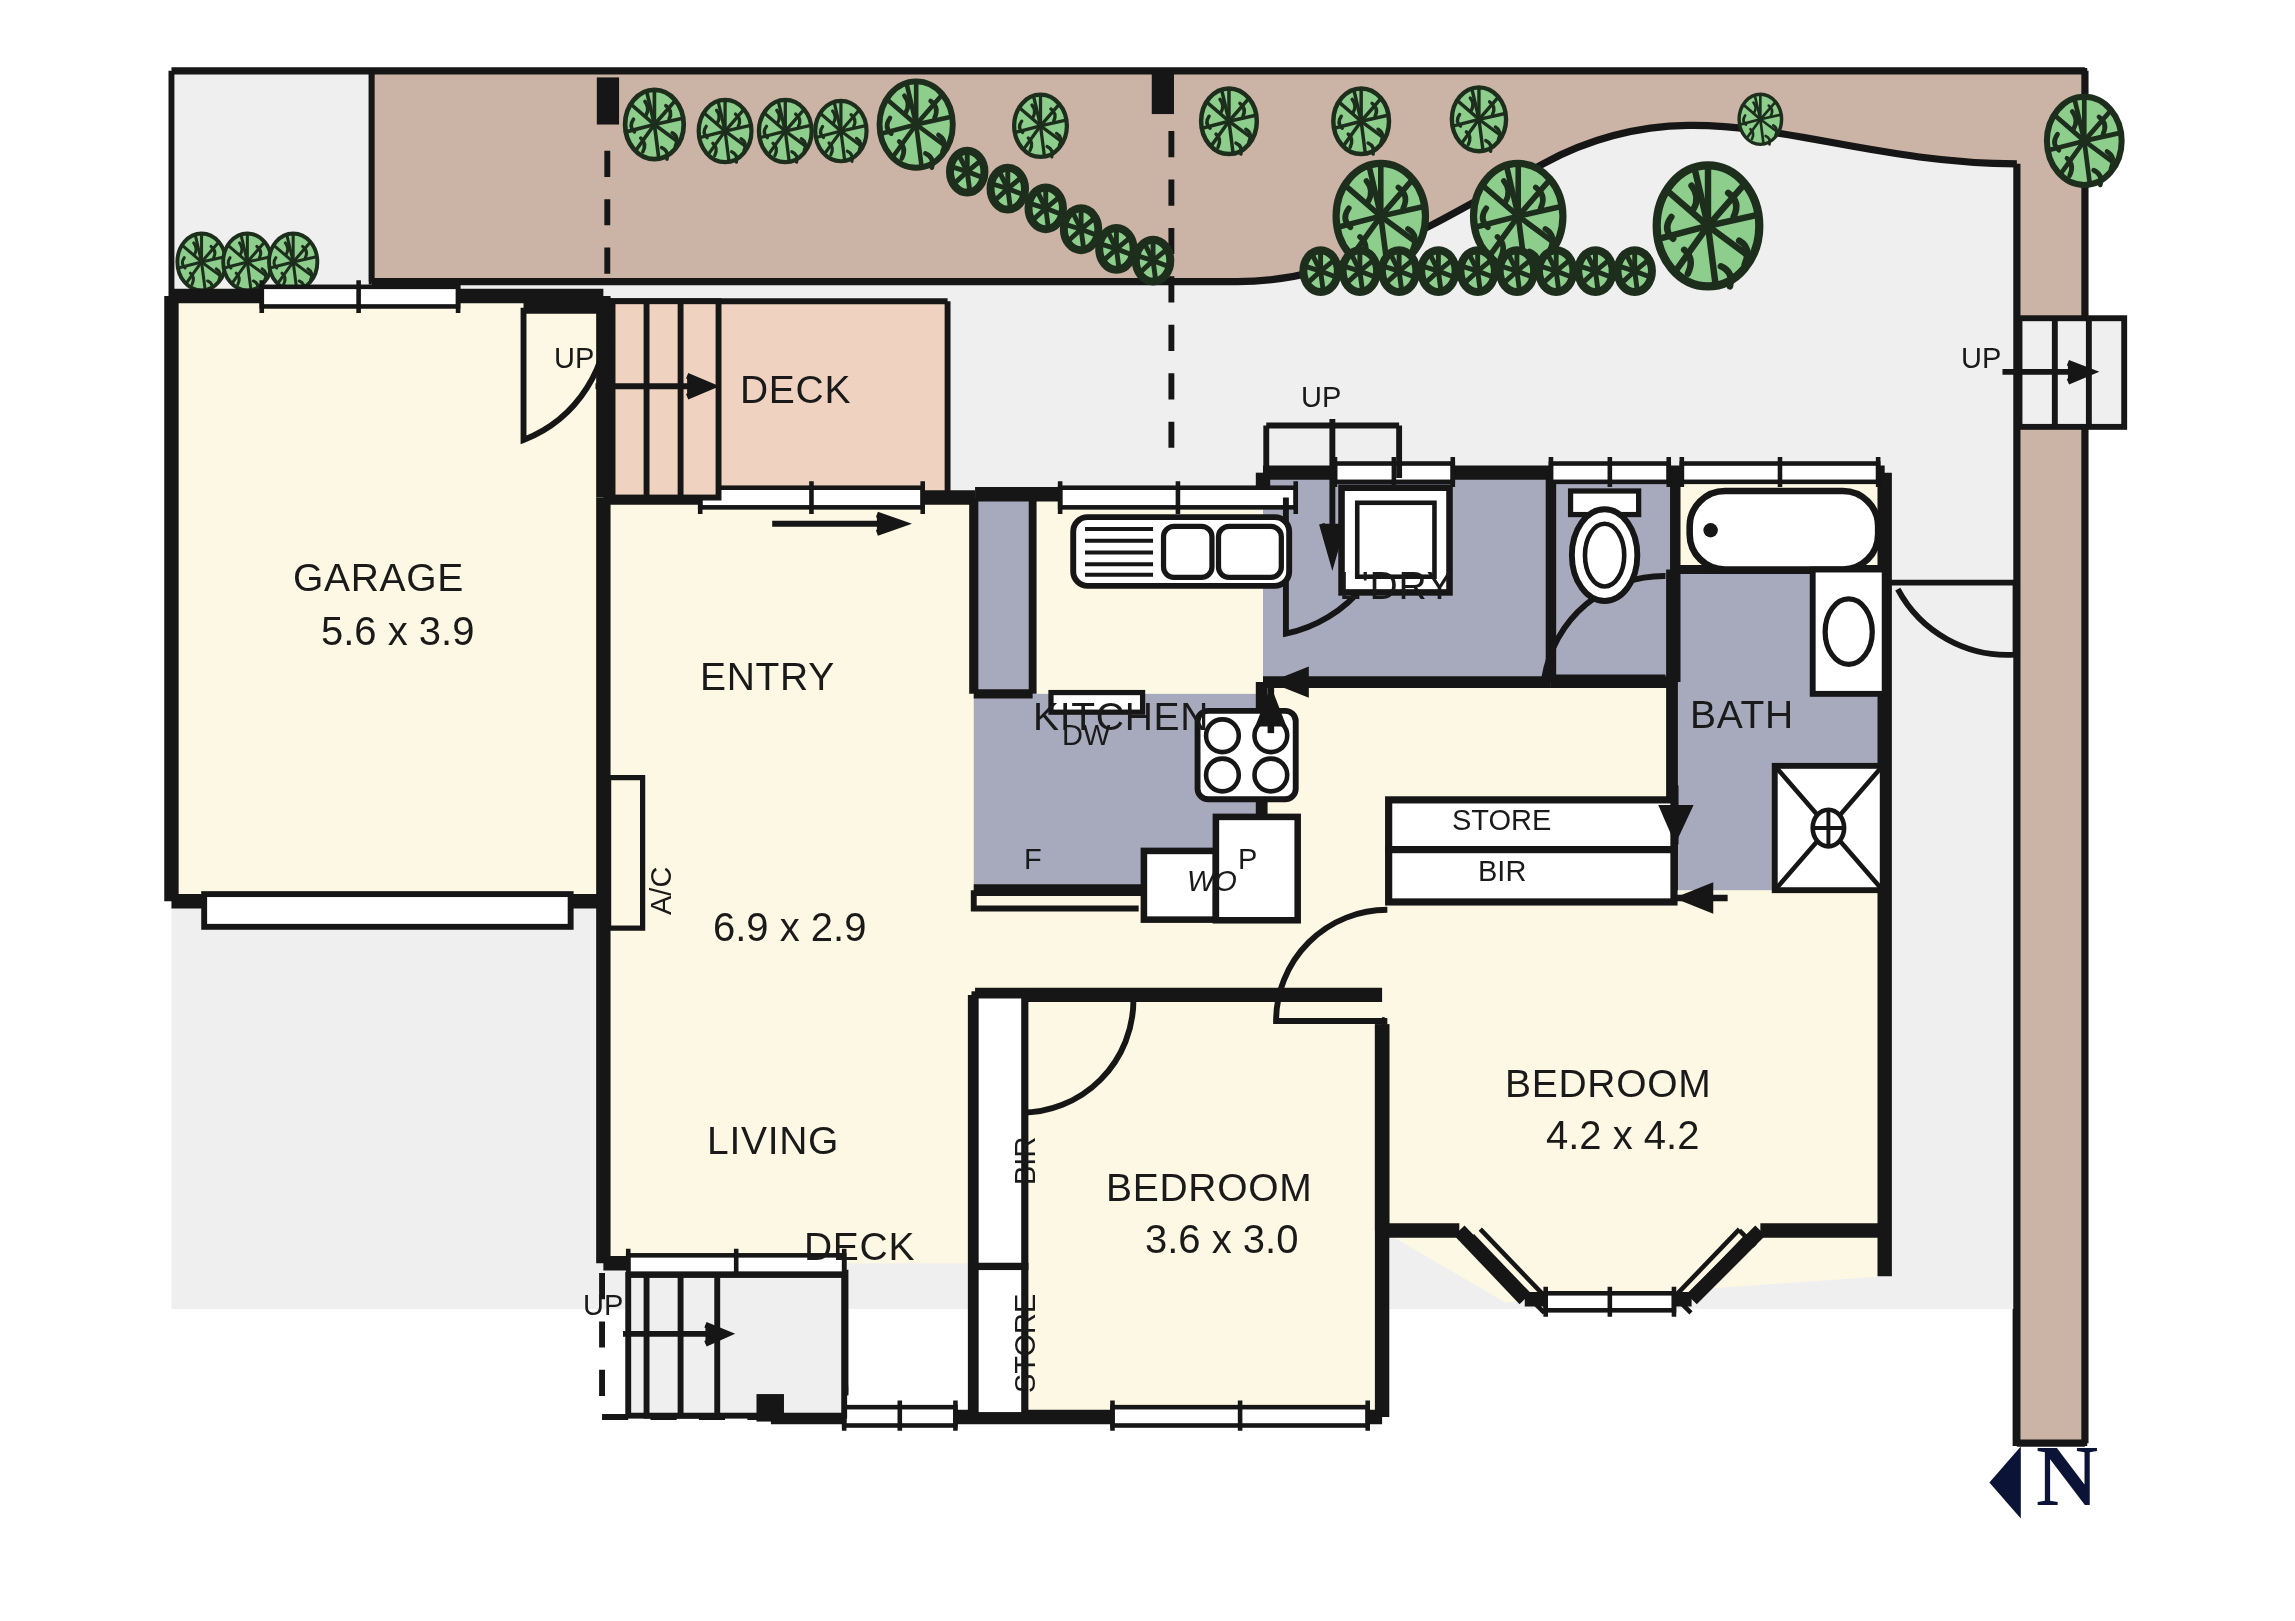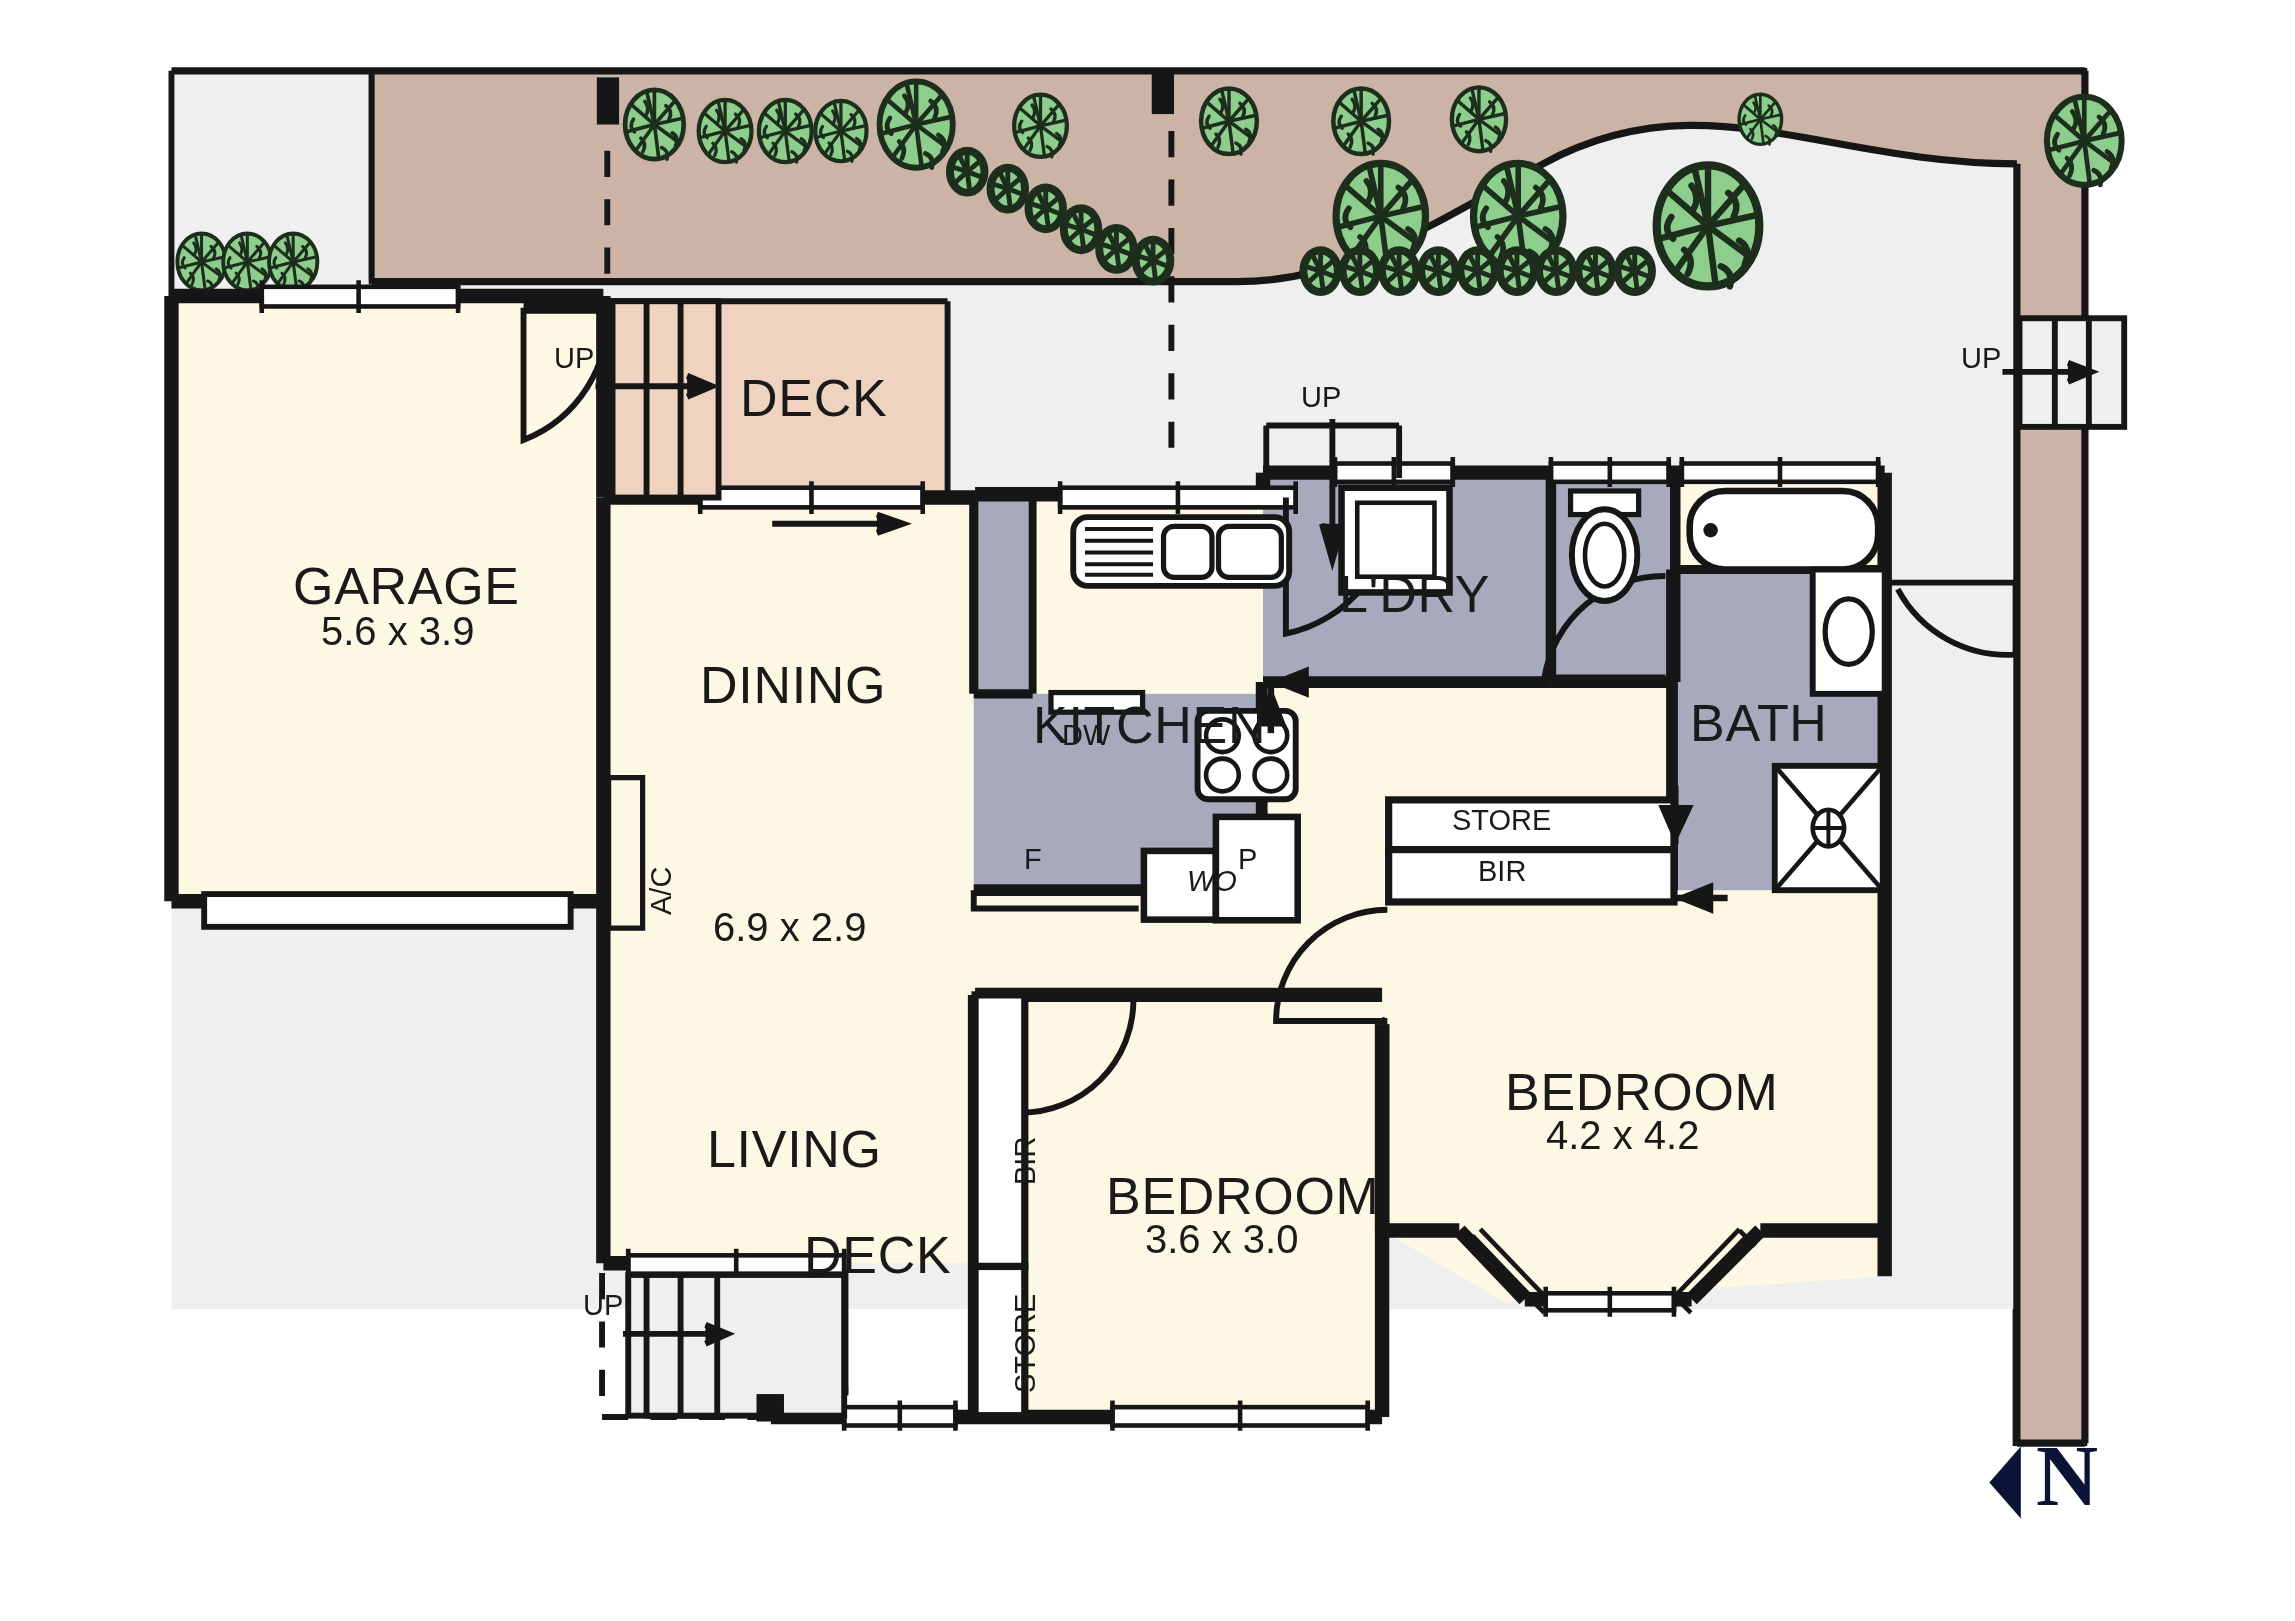--- a/index.html
+++ b/index.html
@@ -1,21 +1,21 @@
 <!DOCTYPE html>
 <html style="font-size:10.5px"><head>
 <meta charset="utf-8">
 <style>
   html,body{margin:0;padding:0;background:#ffffff;}
   #stage{position:relative;width:2295px;height:1622px;background:#ffffff;
          font-family:"Liberation Sans",sans-serif;overflow:hidden;}
   #plan{position:absolute;left:0;top:0;width:2295px;height:1622px;}
   .lbl{position:absolute;color:#1a1a1a;font-family:"Liberation Sans",sans-serif;
        white-space:nowrap;pointer-events:none;}
-  .room-name{font-size:52px;letter-spacing:0.7px;}
+  .room-name{font-size:39px;letter-spacing:0.7px;}
   .room-dim{font-size:40px;}
   .small{font-size:29px;}
   .vert{transform:rotate(-90deg);transform-origin:left top;}
   .north{position:absolute;color:#0b1336;font-family:"Liberation Serif",serif;
          font-size:86px;font-weight:700;}
 </style>
 </head>
 <body>
 
 <div id="stage">
@@ -471,21 +471,21 @@
     </g>
 
     <polygon points="3088,2210 3088,2320 3040,2265" fill="#0b1336"></polygon>
   </svg>
 
   <div class="lbl room-name" style="left:293px;top:556px;">GARAGE</div>
   <div class="lbl room-dim" style="left:321px;top:609px;">5.6 x 3.9</div>
 
   <div class="lbl room-name" style="left:740px;top:368px;">DECK</div>
 
-  <div class="lbl room-name" style="left:700px;top:655px;">DINING</div>
+  <div class="lbl room-name" style="left:700px;top:655px;">ENTRY</div>
   <div class="lbl room-dim" style="left:713px;top:905px;">6.9 x 2.9</div>
 
   <div class="lbl room-name" style="left:707px;top:1119px;">LIVING</div>
   <div class="lbl room-name" style="left:804px;top:1225px;">DECK</div>
 
   <div class="lbl room-name" style="left:1033px;top:695px;">KITCHEN</div>
 
   <div class="lbl room-name" style="left:1339px;top:564px;">L'DRY</div>
 
   <div class="lbl room-name" style="left:1690px;top:693px;">BATH</div>

